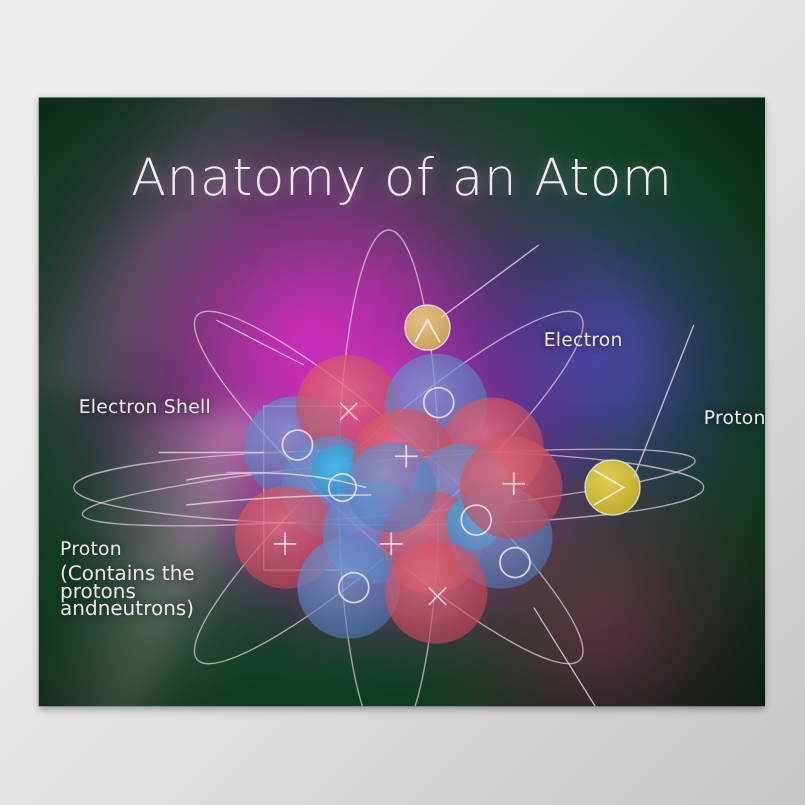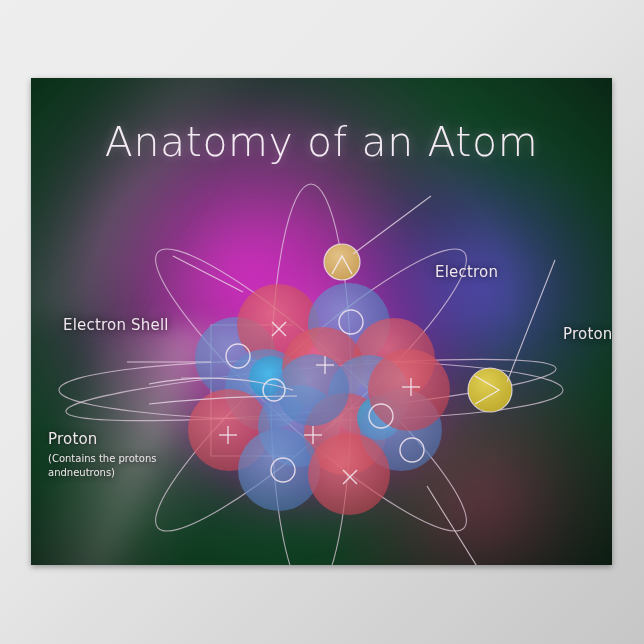--- a/index.html
+++ b/index.html
@@ -103,21 +103,21 @@
 
   .lbl{
     position:absolute;
     color:#efe6ec;
     font-size:15px;
     font-weight:400;
     letter-spacing:.2px;
     white-space:nowrap;
     text-shadow:0 0 7px rgba(0,0,0,.7);
   }
-  .lbl.sub{font-size:10px;line-height:14px;letter-spacing:0;}
+  .lbl.sub{font-size:16px;line-height:14px;letter-spacing:0;}
   #lbl-electron{left:404px;top:185px;}
   #lbl-shell{left:32px;top:238px;}
   #lbl-proton{left:532px;top:247px;}
   #lbl-nucleus{left:17px;top:352px;}
   #lbl-nucleus-sub{left:17px;top:374px;width:150px;white-space:normal;}
 </style>
 </head>
 <body>
 
 <div id="root">

